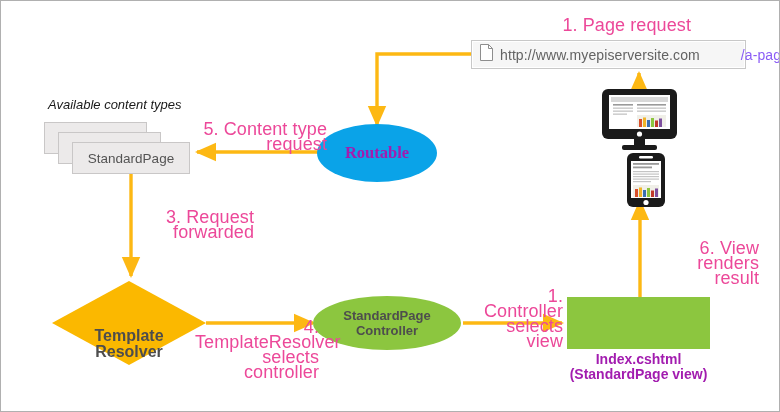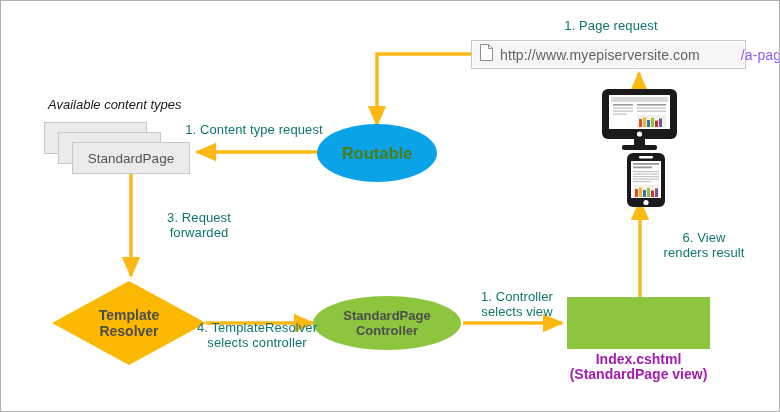--- a/index.html
+++ b/index.html
@@ -20,24 +20,24 @@
   #svg-layer {
     position: absolute;
     left: 0; top: 0;
     width: 780px;
     height: 412px;
   }
   .abs { position: absolute; }
 
   
   .step-label {
-    font-size: 13px;
-    color: #0f766e;
+    font-size: 18px;
+    color: #ec4899;
     line-height: 15px;
-    text-align: center;
+    text-align: right;
     white-space: pre-line;
     letter-spacing: 0.1px;
   }
   .caption-italic {
     font-size: 13px;
     font-style: italic;
     color: #1a1a1a;
     white-space: nowrap;
   }
 
@@ -82,22 +82,22 @@
   .shape-text {
     position: absolute;
     display: flex;
     align-items: center;
     justify-content: center;
     text-align: center;
     font-weight: bold;
     white-space: pre-line;
     pointer-events: none;
   }
-  .txt-routable { font-size: 16.5px; color: #4d7c0f; line-height: 18px; }
-  .txt-diamond  { font-size: 14px; color: #4d4d4d; line-height: 16px; }
+  .txt-routable { font-size: 16.5px; color: #a21caf; line-height: 18px; font-family: Liberation Serif, serif; }
+  .txt-diamond  { font-size: 16px; color: #4d4d4d; line-height: 16px; margin-top: 21px; }
   .txt-ctrl     { font-size: 13px;   color: #4d4d4d; line-height: 15px; }
   .txt-view     { font-size: 14px; color: #a21caf; line-height: 15px; margin-top: 44px; }
 
   
   .device { position: absolute; }
 </style>
 </head>
 <body>
 
 <div id="canvas">
@@ -225,27 +225,27 @@
       <rect x="16" y="37" width="3" height="7" fill="#3b6fb0"></rect>
       <rect x="20" y="35" width="3" height="9" fill="#8cc63f"></rect>
       <rect x="24" y="37.5" width="3" height="6.5" fill="#c0392b"></rect>
       <rect x="28" y="35.5" width="3" height="8.5" fill="#7d4f9e"></rect>
       <circle cx="19" cy="49.5" r="2.6" fill="#ffffff"></circle>
     </svg>
   </div>
 
   <div class="abs step-label" style="left:530px; top:17px; width:160px;">1. Page request</div>
 
-  <div class="abs step-label" style="left:180px; top:121px; width:146px;">1. Content type request</div>
+  <div class="abs step-label" style="left:180px; top:121px; width:146px;">5. Content type request</div>
 
   <div class="abs step-label" style="left:133px; top:209px; width:110px;padding-left:10px;">3. Request
 forwarded</div>
 
   <div class="abs step-label" style="left:194px; top:288px; width:124px;margin-top:31px;">4. TemplateResolver
 selects controller</div>
 
   <div class="abs step-label" style="left:470px; top:288px; width:92px;">1. Controller
 selects view</div>
 
-  <div class="abs step-label" style="left:648px; top:229px; width:110px;">6. View
+  <div class="abs step-label" style="left:648px; top:240px; width:110px;">6. View
 renders result</div>
 
 </div>
 
 </body></html>

